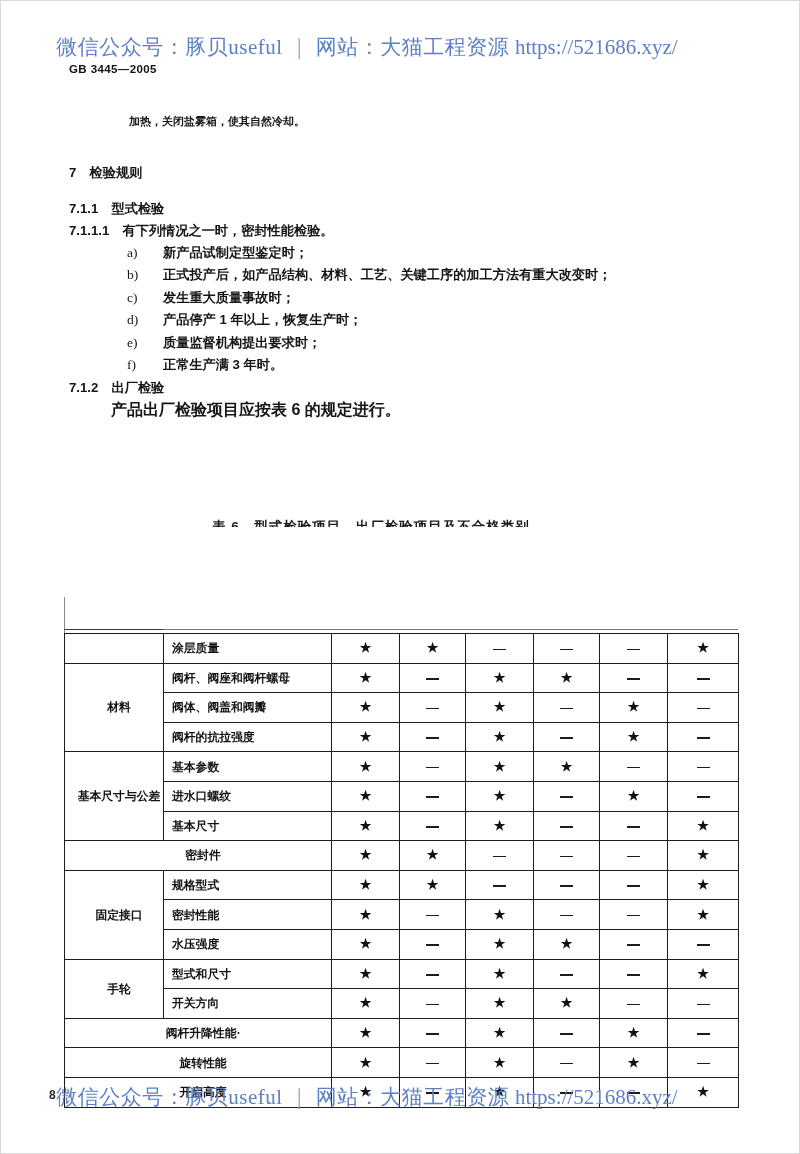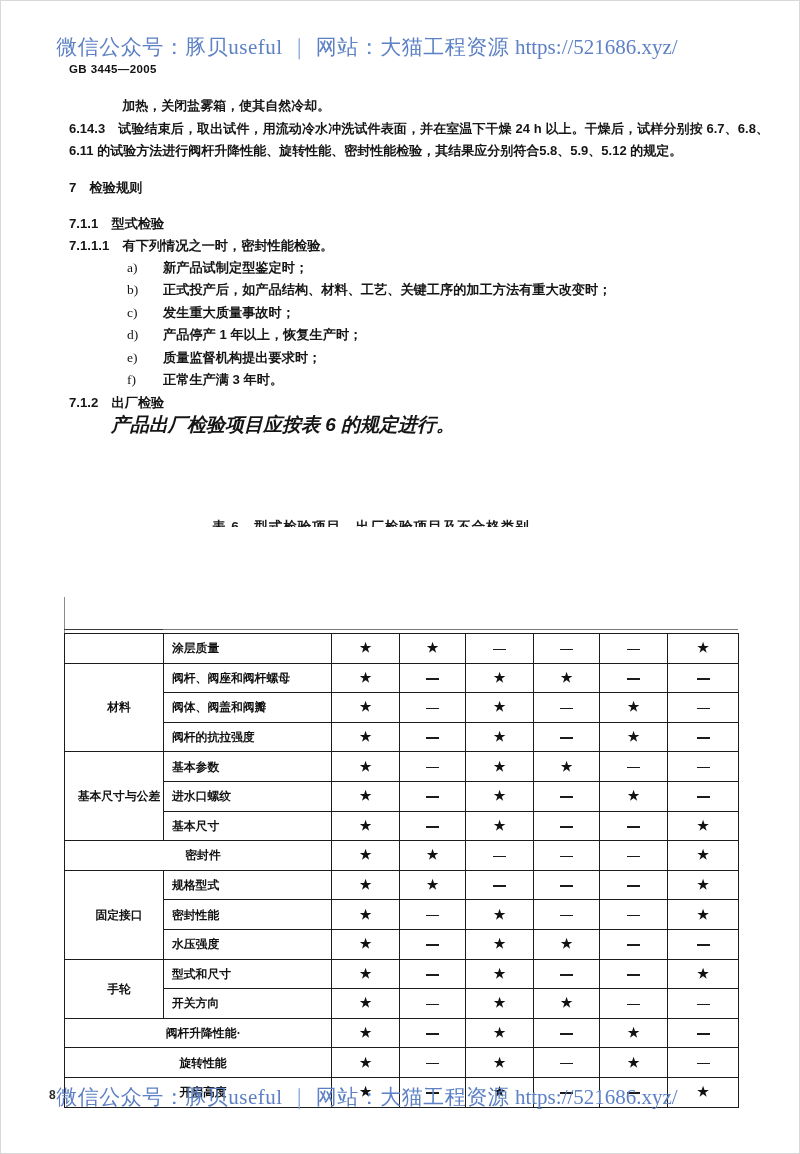--- a/index.html
+++ b/index.html
@@ -57,25 +57,25 @@
 
   
   .content {
     position: absolute;
     left: 68px;
     top: 94px;
     width: 700px;
     color: #151515;
   }
   .p {
-    font-size: 13px;
+    font-size: 11px;
     line-height: 22.5px;
     font-family: "Liberation Sans", sans-serif;
     font-weight: bold;
-    margin: 0;
+    margin: 15px;
     text-align: justify;
   }
   .p.indent { text-indent: 4.1em; }
   .sec-h {
     font-family: "Liberation Sans", sans-serif;
     font-weight: bold;
     font-size: 13.2px;
     line-height: 22px;
     margin: 0;
   }
@@ -96,25 +96,24 @@
   .list li .mk {
     position: absolute;
     left: 58px;
     font-family: "Liberation Serif", serif;
     font-weight: normal;
     font-size: 13.5px;
   }
   .sub-para {
     font-family: "Liberation Sans", sans-serif;
     font-weight: bold;
-    font-size: 19px;
+    font-size: 16px;
     line-height: 22.5px;
     padding-left: 42px;
     margin: 0;
-    font-style: italic;
   }
 
   
   .tbl-caption {
     position: absolute;
     left: 0;
     top: 516px;
     width: 740px;
     text-align: center;
     font-family: "Liberation Sans", sans-serif;
@@ -210,21 +209,20 @@
 
   <div class="watermark watermark-top">
     <span>微信公众号：豚贝useful</span><span class="sep">｜</span><span>网站：大猫工程资源</span> <span class="url">https://521686.xyz/</span>
   </div>
 
   <div class="std-no">GB 3445—2005</div>
 
   <div class="content">
 
     <p class="p indent">加热，关闭盐雾箱，使其自然冷却。</p>
-    <p class="p">6.14.3　试验结束后，取出试件，用流动冷水冲洗试件表面，并在室温下干燥 24 h 以上。干燥后，试样分别按 6.7、6.8、6.11 的试验方法进行阀杆升降性能、旋转性能、密封性能检验，其结果应分别符合5.8、5.9、5.12 的规定。</p>
 
     <div class="gap-lg"></div>
     <p class="sec-h">7　检验规则</p>
 
     <div class="gap-lg"></div>
     <p class="sec-h">7.1.1　型式检验</p>
     <p class="sec-h">7.1.1.1　有下列情况之一时，密封性能检验。</p>
 
     <ul class="list">
       <li><span class="mk">a)</span><span>新产品试制定型鉴定时；</span></li>

